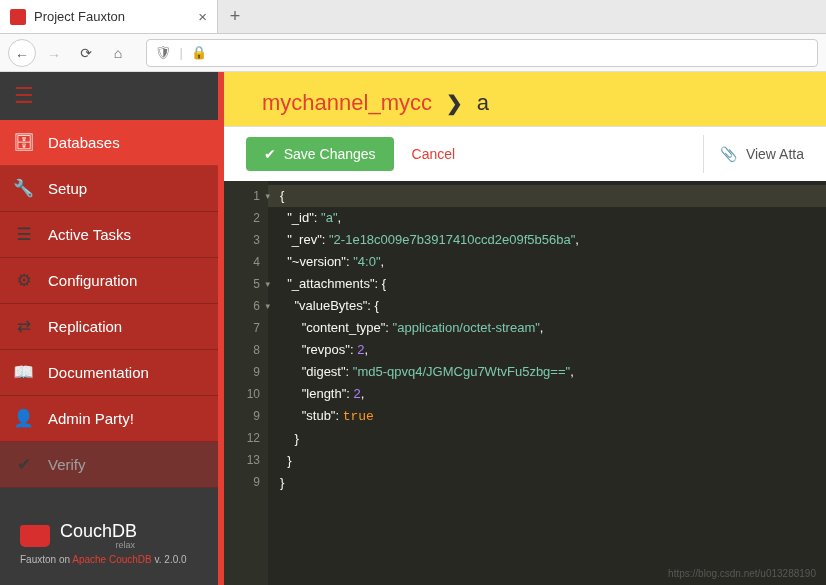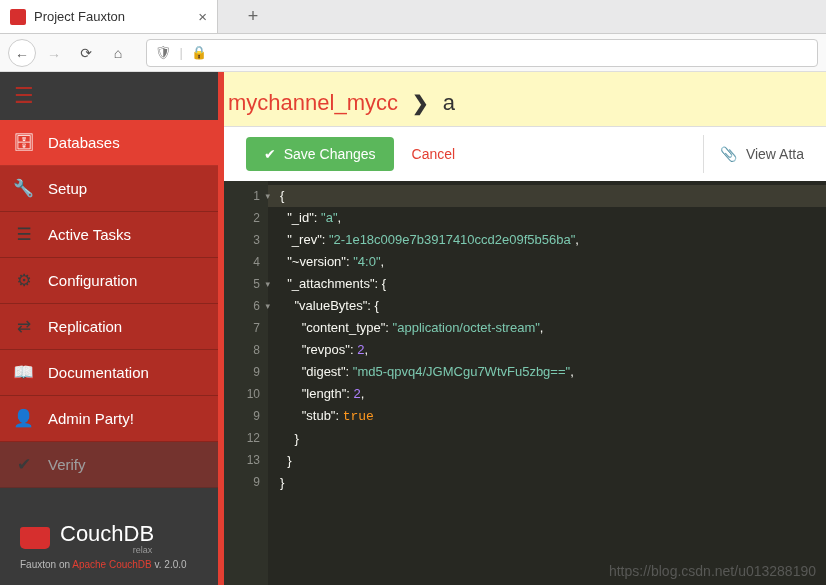--- a/index.html
+++ b/index.html
@@ -1,20 +1,20 @@
 <!DOCTYPE html>
 <html><head>
 <meta charset="utf-8">
 <style>
 * { margin: 0; padding: 0; box-sizing: border-box; font-family: "Helvetica Neue", Arial, sans-serif; }
 body { width: 826px; height: 585px; overflow: hidden; background: #f1f1f1; position: relative; }
 
 
 .browser-chrome { position: absolute; top: 0; left: 0; right: 0; height: 72px; }
-.tab-bar { height: 34px; background: #e9e9ea; display: flex; align-items: stretch; border-bottom: 1px solid #ccc; gap: 18px; }
+.tab-bar { height: 34px; background: #e9e9ea; display: flex; align-items: stretch; border-bottom: 1px solid #ccc; }
 .tab { width: 218px; background: #fff; border-right: 1px solid #ccc; display: flex; align-items: center; padding: 0 10px; font-size: 13px; color: #333; position: relative; }
 .tab .favicon { width: 16px; height: 16px; background: #d62f2e; border-radius: 2px; margin-right: 8px; }
 .tab .close { margin-left: auto; color: #666; font-size: 15px; }
 .new-tab { width: 34px; display: flex; align-items: center; justify-content: center; color: #666; font-size: 18px; }
 
 .nav-bar { height: 38px; background: #f9f9f9; display: flex; align-items: center; padding: 0 8px; border-bottom: 1px solid #ddd; gap: 4px; }
 .nav-btn { width: 28px; height: 28px; border: 1px solid #ccc; border-radius: 50%; display: flex; align-items: center; justify-content: center; color: #555; font-size: 14px; background: #fff; }
 .nav-btn.plain { border: none; background: transparent; border-radius: 4px; }
 .url-bar { flex: 1; height: 28px; margin-left: 10px; background: #fff; border: 1px solid #ccc; border-radius: 4px; display: flex; align-items: center; padding: 0 8px; font-size: 13px; color: #333; gap: 8px; }
 .url-host { color: #222; }
@@ -29,29 +29,29 @@
 .nav { flex: 1; }
 .nav-item { height: 46px; display: flex; align-items: center; padding: 0 14px; font-size: 15px; color: #fff; gap: 14px; border-bottom: 1px solid rgba(0,0,0,0.2); cursor: pointer; }
 .nav-item.active { background: #e33f32; }
 .nav-item:not(.active) { background: #af2d24; }
 .nav-icon { width: 20px; display: flex; justify-content: center; color: #3a3a3a; font-size: 17px; }
 .nav-item.active .nav-icon { color: #fff; }
 
 .logo-band { position: absolute; bottom: 0; left: 0; right: 0; height: 72px; background: #3a3a3a; padding: 8px 20px 4px; }
 .couch-logo { display: flex; align-items: center; gap: 10px; color: #fff; }
 .couch-icon { width: 30px; height: 22px; background: #d62f2e; border-radius: 3px 3px 5px 5px; position: relative; }
-.couch-text { font-size: 22px; font-weight: 300; text-align: center; }
+.couch-text { font-size: 18px; font-weight: 300; text-align: center; }
 .couch-sub { font-size: 9px; text-align: right; color: #999; margin-top: -2px; margin-right: 2px; }
 .fauxton-line { font-size: 10px; color: #bbb; margin-top: 4px; }
 .fauxton-line a { color: #e33f32; text-decoration: none; }
 
 .red-stripe { width: 6px; background: #e33f32; }
 
 .main { flex: 1; background: #f1f1f1; display: flex; flex-direction: column; overflow: hidden; }
-.breadcrumb { padding: 18px 4px 10px; font-size: 22px; color: #333; display: flex; align-items: center; gap: 14px; background: #fef9c3; border-bottom: 1px solid #ddd; }
+.breadcrumb { padding: 18px 38px 10px; font-size: 22px; color: #333; display: flex; align-items: center; gap: 14px; background: #fde047; border-bottom: 1px solid #ddd; }
 .breadcrumb .db-name { color: #e33f32; }
 .breadcrumb .chev { font-weight: bold; font-size: 20px; }
 
 .toolbar { padding: 8px 22px; background: #fff; display: flex; align-items: center; gap: 18px; }
 .save-btn { background: #5bb75b; color: #fff; border: none; padding: 9px 18px; font-size: 14px; border-radius: 4px; display: flex; align-items: center; gap: 8px; cursor: pointer; }
 .cancel-link { color: #e33f32; font-size: 14px; cursor: pointer; }
 .spacer { flex: 1; }
 .view-attach { display: flex; align-items: center; gap: 8px; color: #555; font-size: 14px; cursor: pointer; padding-left: 16px; border-left: 1px solid #ddd; height: 38px; }
 
 .editor { flex: 1; background: #272822; font-family: "Consolas", "Monaco", monospace; font-size: 13px; display: flex; overflow: hidden; }
@@ -60,21 +60,21 @@
 .gutter .fold::after { content: "▾"; position: absolute; right: -10px; font-size: 9px; color: #8f908a; }
 .code { flex: 1; padding: 4px 0; color: #f8f8f2; line-height: 22px; white-space: pre; }
 .code .line { padding-left: 12px; }
 .tok-key { color: #f8f8f2; }
 .tok-str { color: #7cc9b0; }
 .tok-num { color: #ae81ff; }
 .tok-bool { color: #fd971f; font-family: Liberation Mono, monospace; }
 .tok-punct { color: #f8f8f2; }
 .active-line { background: #3e3d32; }
 
-.watermark { position: absolute; bottom: 6px; right: 10px; font-size: 14px; color: rgba(120,120,120,0.6); pointer-events: none; text-align: right; }
+.watermark { position: absolute; bottom: 6px; right: 10px; font-size: 10px; color: rgba(120,120,120,0.6); pointer-events: none; text-align: right; }
 </style>
 </head>
 <body>
 
 <div class="browser-chrome">
   <div class="tab-bar">
     <div class="tab">
       <span class="favicon"></span>
       <span>Project Fauxton</span>
       <span class="close">×</span>

